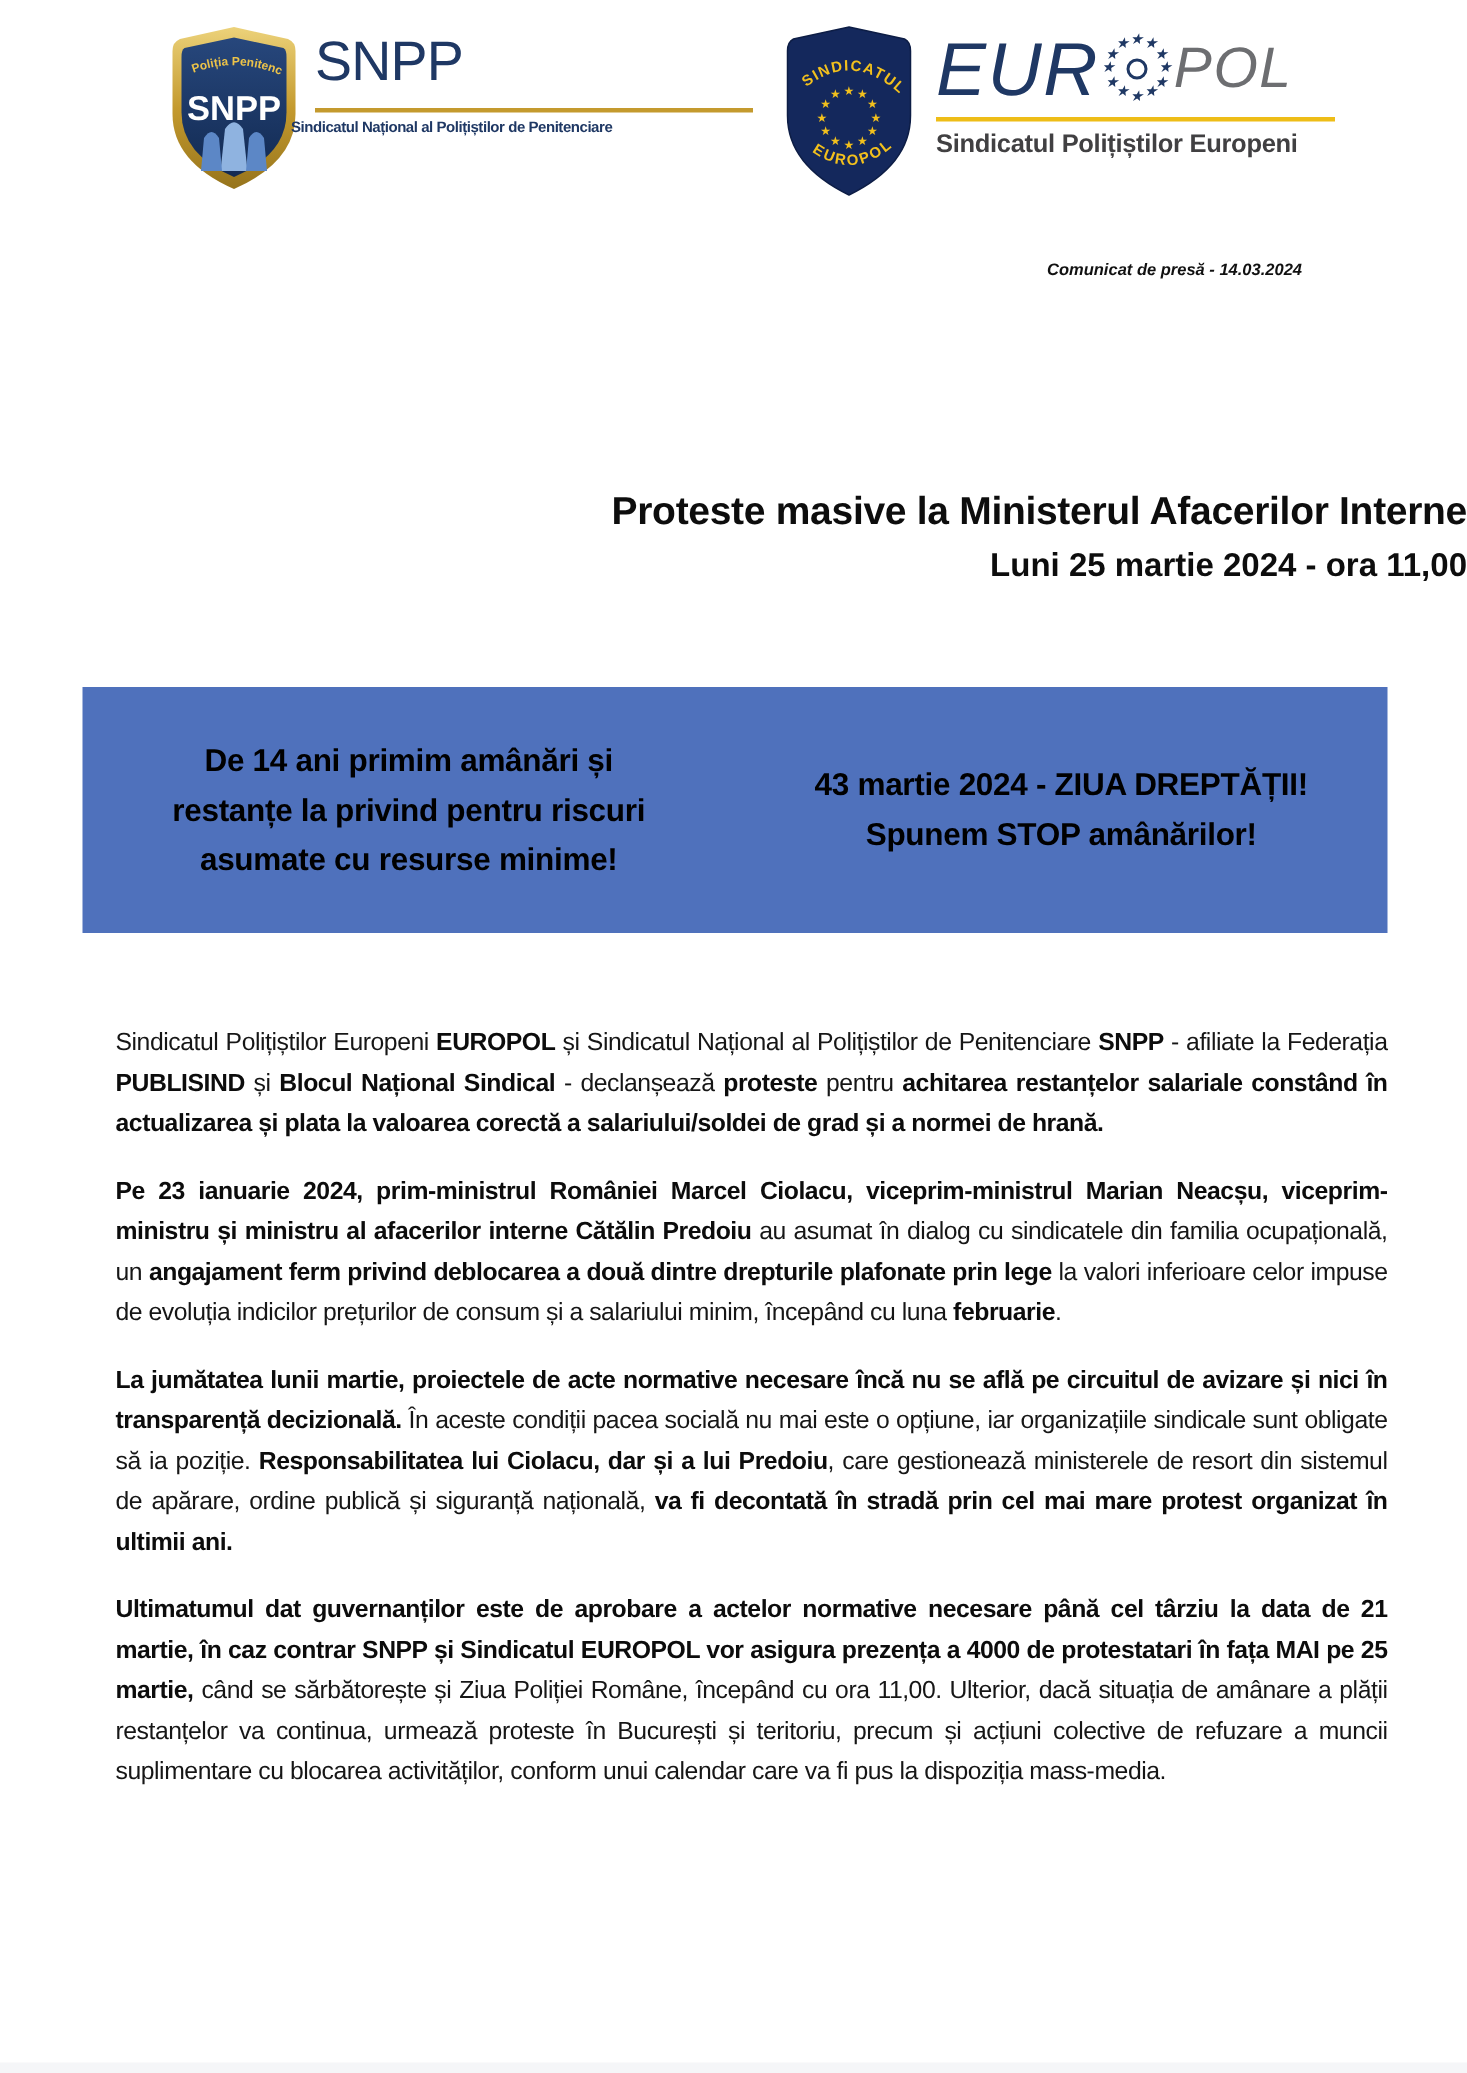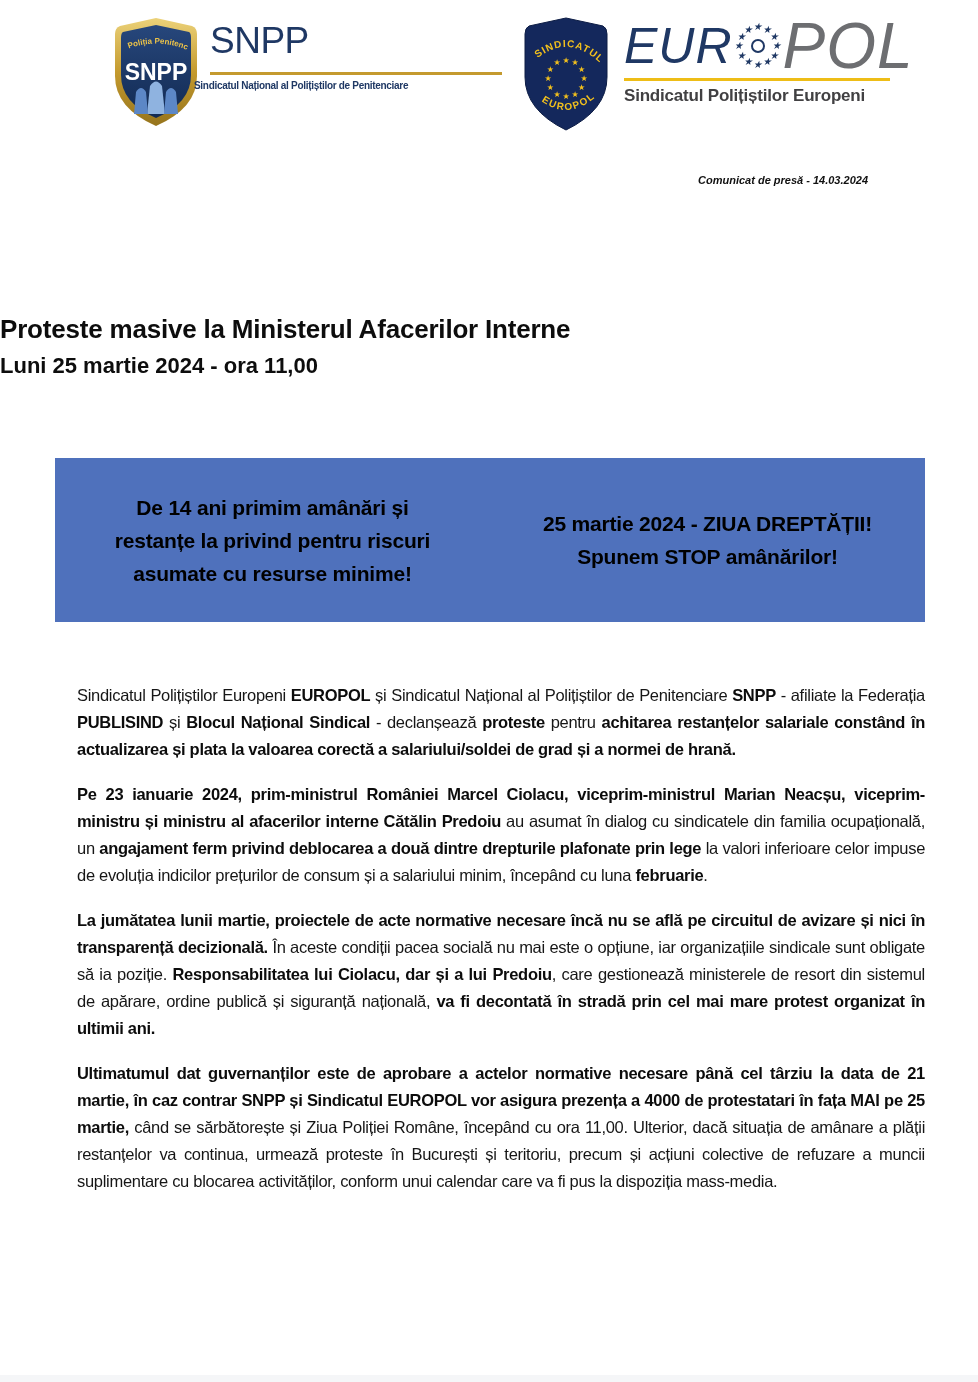--- a/index.html
+++ b/index.html
@@ -13,33 +13,33 @@
   .snpp-block{left:110px;width:410px;}
   .europol-block{left:520px;width:400px;}
   .shield{position:absolute;top:4px;left:0;}
   .snpp-word{position:absolute;left:100px;top:8px;font-size:37px;letter-spacing:-0.5px;
     color:var(--navy);font-weight:500;}
   .snpp-rule{position:absolute;left:100px;top:60px;width:292px;height:3px;background:var(--gold-dark);}
   .snpp-sub{position:absolute;left:84px;top:68px;font-size:10px;letter-spacing:-0.3px;
     color:var(--navy);font-weight:600;white-space:nowrap;}
   .europol-word{position:absolute;left:104px;top:8px;height:52px;display:flex;align-items:center;font-style:italic;}
   .europol-word .eur{font-size:50px;font-weight:400;color:var(--navy);letter-spacing:1px;line-height:1;}
-  .europol-word .pol{font-size:64px;font-weight:400;color:var(--gray);letter-spacing:1px;line-height:1;}
+  .europol-word .pol{font-size:38px;font-weight:400;color:var(--gray);letter-spacing:1px;line-height:1;}
   .star-o{position:relative;width:46px;height:46px;margin:0 2px;}
   .star-o .ring-center{position:absolute;left:50%;top:50%;width:10px;height:10px;border:2.5px solid var(--navy);
     border-radius:50%;transform:translate(-50%,-50%);}
   .star-o .st{position:absolute;font-size:10px;color:var(--navy);transform:translate(-50%,-50%);line-height:1;}
   .europol-rule{position:absolute;left:104px;top:66px;width:266px;height:3px;background:var(--gold-bright);}
   .europol-sub{position:absolute;left:104px;top:74px;font-size:17px;font-weight:700;letter-spacing:-0.2px;
     color:#414042;white-space:nowrap;}
   
   .meta{position:absolute;top:174px;left:0;width:868px;text-align:right;
     font-size:11px;font-weight:700;font-style:italic;color:#111;}
   
-  .title{position:absolute;top:314px;left:0;width:978px;text-align:left;color:#0d0d0d;}
+  .title{position:absolute;top:325px;left:0;width:978px;text-align:right;color:#0d0d0d;}
   .title .t1{font-size:26px;font-weight:700;letter-spacing:-0.2px;}
   .title .t2{font-size:22px;font-weight:700;margin-top:8px;}
   
   .banner{position:absolute;top:458px;left:55px;width:870px;height:164px;background:var(--banner-bg);
     display:flex;align-items:center;}
   .banner-col{flex:1 1 50%;text-align:center;color:#000000;font-weight:700;font-size:21px;line-height:33px;
     letter-spacing:-0.2px;}
   
   .body-text{position:absolute;top:682px;left:65px;width:860px;text-align:justify;
     font-size:16.5px;line-height:27px;letter-spacing:-0.3px;color:#161616;}
@@ -141,21 +141,21 @@
     <div class="t2">Luni 25 martie 2024 - ora 11,00</div>
   </div>
 
   <div class="banner">
     <div class="banner-col">
       <div>De 14 ani primim amânări și</div>
       <div>restanțe la privind pentru riscuri</div>
       <div>asumate cu resurse minime!</div>
     </div>
     <div class="banner-col">
-      <div>25 martie 2024 - ZIUA DREPTĂȚII!</div>
+      <div>43 martie 2024 - ZIUA DREPTĂȚII!</div>
       <div>Spunem STOP amânărilor!</div>
     </div>
   </div>
 
   <div class="body-text">
       <p><span>Sindicatul Polițiștilor Europeni </span><b>EUROPOL</b><span> și Sindicatul Național al Polițiștilor de Penitenciare </span><b>SNPP</b><span> - afiliate la Federația </span><b>PUBLISIND</b><span> și </span><b>Blocul Național Sindical</b><span> - declanșează </span><b>proteste</b><span> pentru </span><b>achitarea restanțelor salariale constând în actualizarea și plata la valoarea corectă a salariului/soldei de grad și a normei de hrană.</b></p>
       <p><b>Pe 23 ianuarie 2024, prim-ministrul României Marcel Ciolacu, viceprim-ministrul Marian Neacșu, viceprim-ministru și ministru al afacerilor interne Cătălin Predoiu</b><span> au asumat în dialog cu sindicatele din familia ocupațională, un </span><b>angajament ferm privind deblocarea a două dintre drepturile plafonate prin lege</b><span> la valori inferioare celor impuse de evoluția indicilor prețurilor de consum și a salariului minim, începând cu luna </span><b>februarie</b><span>.</span></p>
       <p><b>La jumătatea lunii martie, proiectele de acte normative necesare încă nu se află pe circuitul de avizare și nici în transparență decizională.</b><span> În aceste condiții pacea socială nu mai este o opțiune, iar organizațiile sindicale sunt obligate să ia poziție. </span><b>Responsabilitatea lui Ciolacu, dar și a lui Predoiu</b><span>, care gestionează ministerele de resort din sistemul de apărare, ordine publică și siguranță națională, </span><b>va fi decontată în stradă prin cel mai mare protest organizat în ultimii ani.</b></p>
       <p><b>Ultimatumul dat guvernanților este de aprobare a actelor normative necesare până cel târziu la data de 21 martie, în caz contrar SNPP și Sindicatul EUROPOL vor asigura prezența a 4000 de protestatari în fața MAI pe 25 martie,</b><span> când se sărbătorește și Ziua Poliției Române, începând cu ora 11,00. Ulterior, dacă situația de amânare a plății restanțelor va continua, urmează proteste în București și teritoriu, precum și acțiuni colective de refuzare a muncii suplimentare cu blocarea activităților, conform unui calendar care va fi pus la dispoziția mass-media.</span></p>
     </div>

